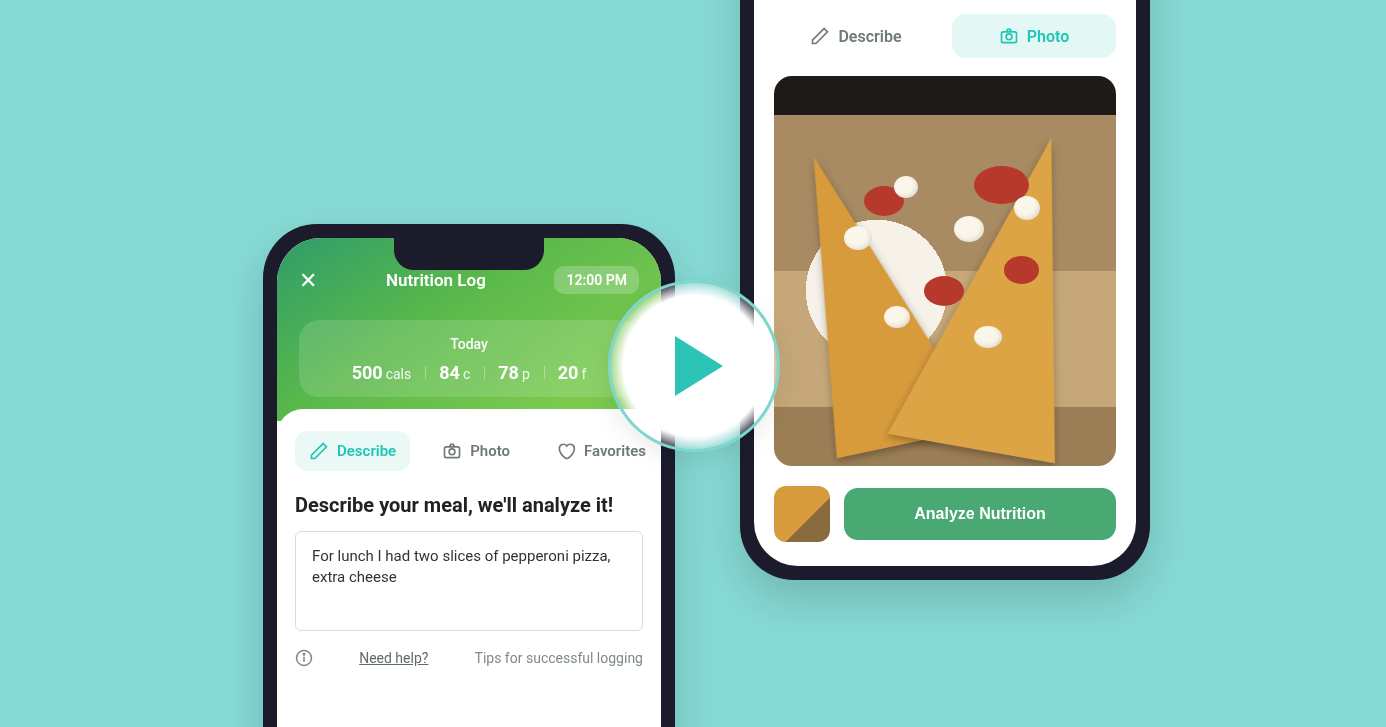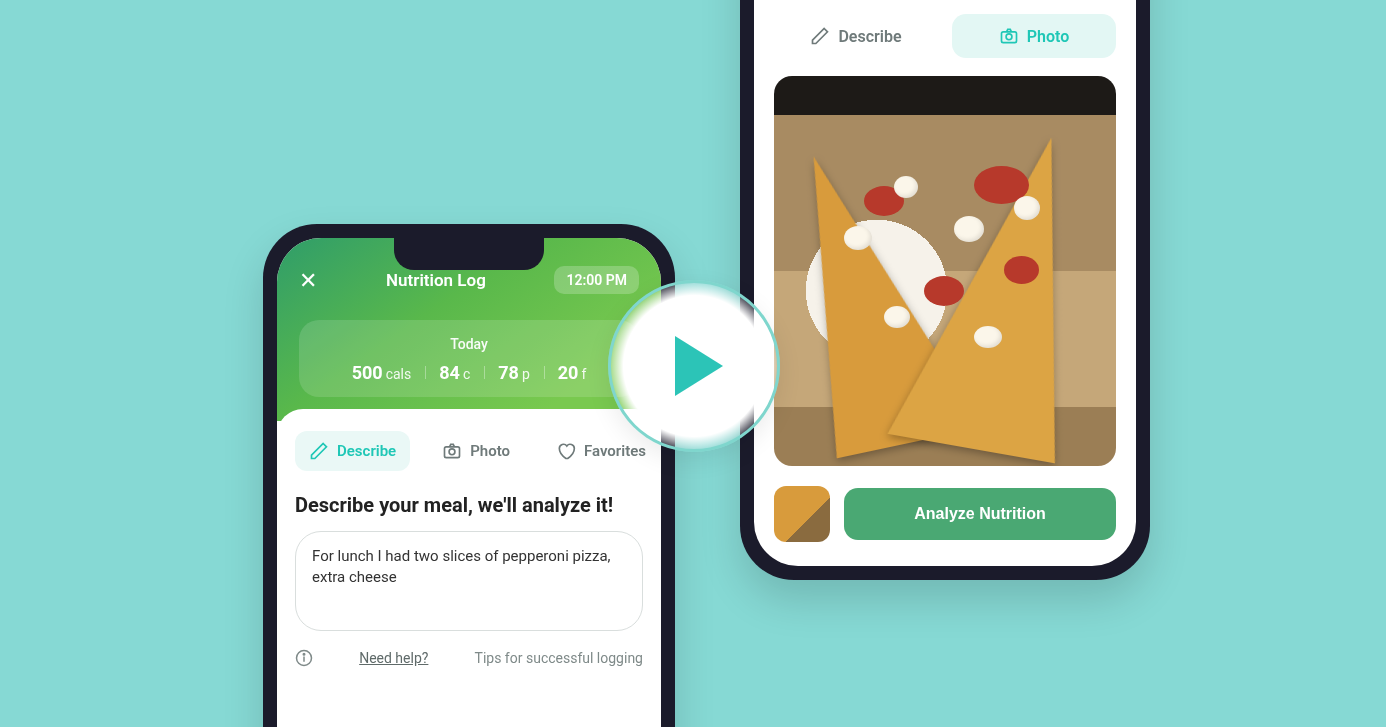--- a/index.html
+++ b/index.html
@@ -96,21 +96,21 @@
     font-size: 15px; font-weight: 600;
     color: #6f7a7a; cursor: pointer;
   }
   .seg.active { background: #eaf8f6; color: #1fc7b6; }
   .seg svg { width: 20px; height: 20px; }
 
   .prompt { margin-top: 22px; font-size: 20px; font-weight: 700; color: #222; }
   .meal-box {
     margin-top: 14px;
     border: 1.5px solid #d9dedd;
-    border-radius: 26px;
+    border-radius: 6px;
     padding: 14px 16px;
     min-height: 100px;
     font-size: 15px; color: #333; line-height: 1.4;
   }
   .help-row {
     display: flex; align-items: center; gap: 12px;
     margin-top: 18px; color: #7f8a89; font-size: 14px; justify-content: space-between;
   }
   .help-row .link { text-decoration: underline; color: #5f6a69; }
 

